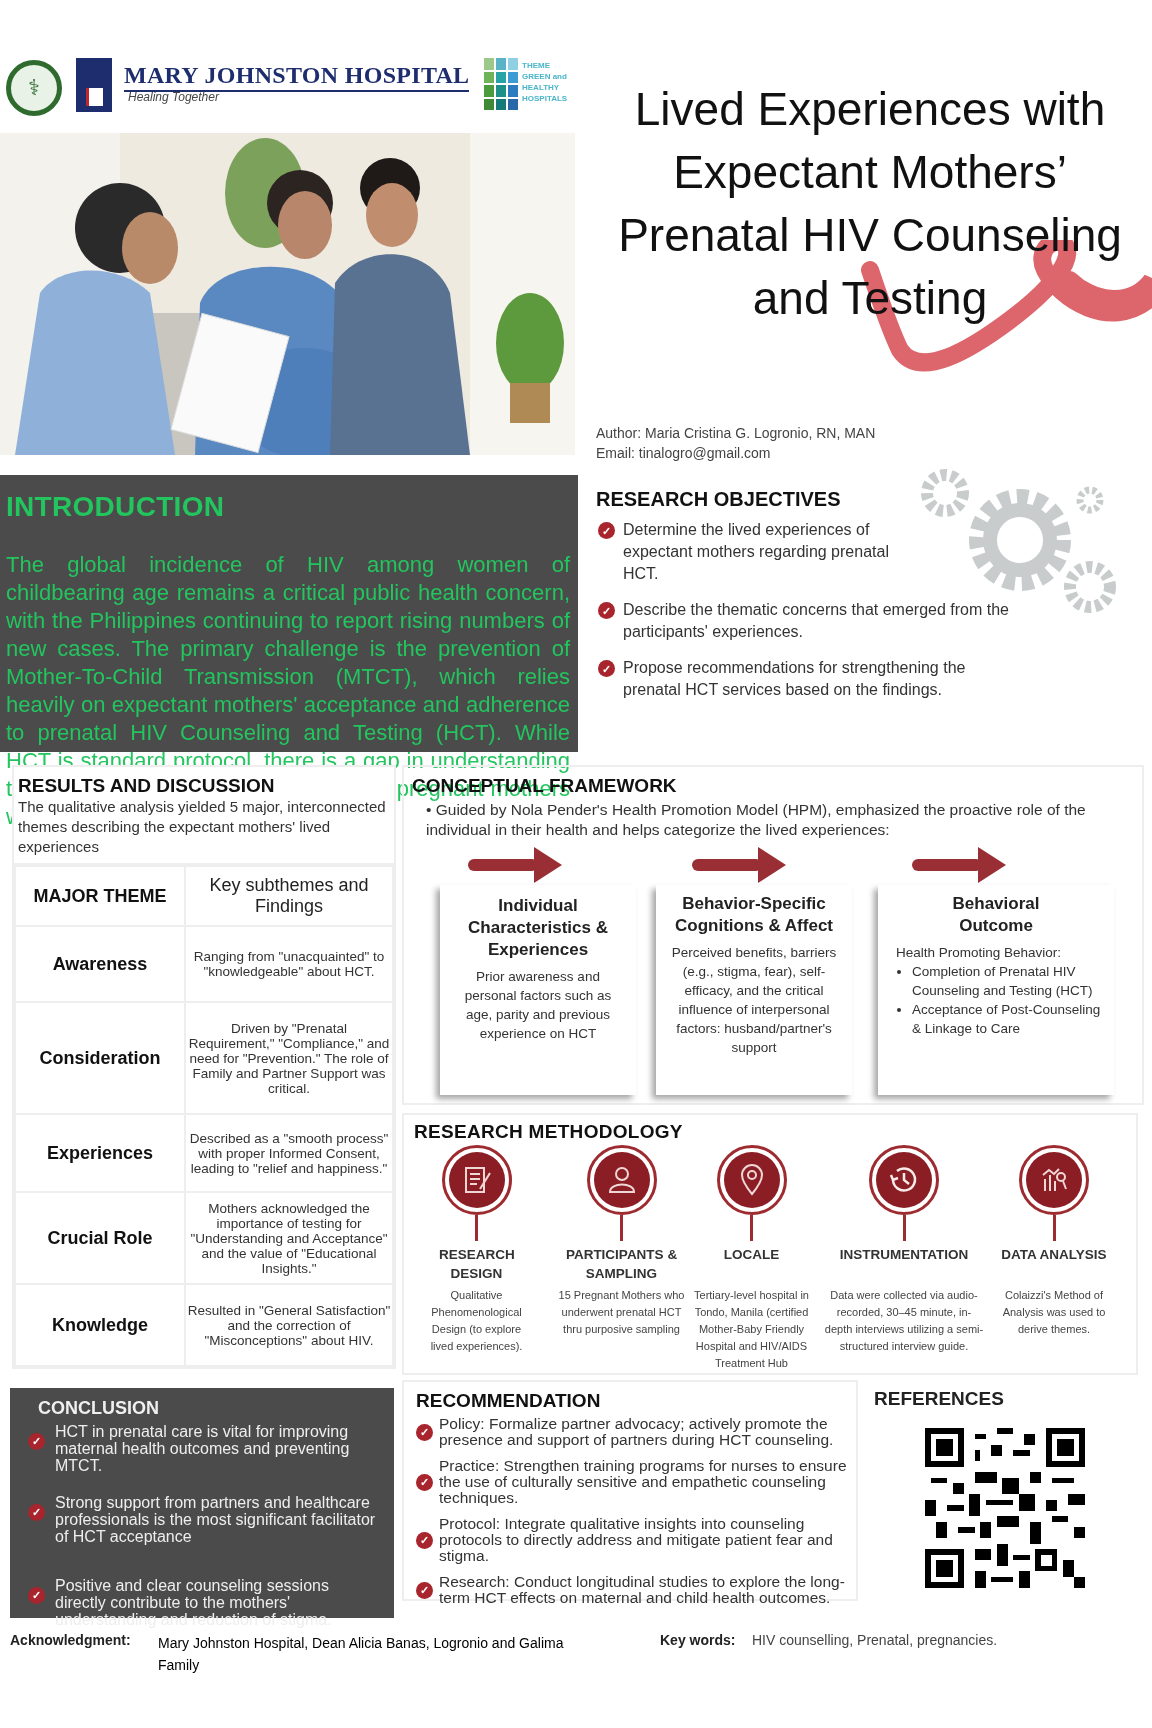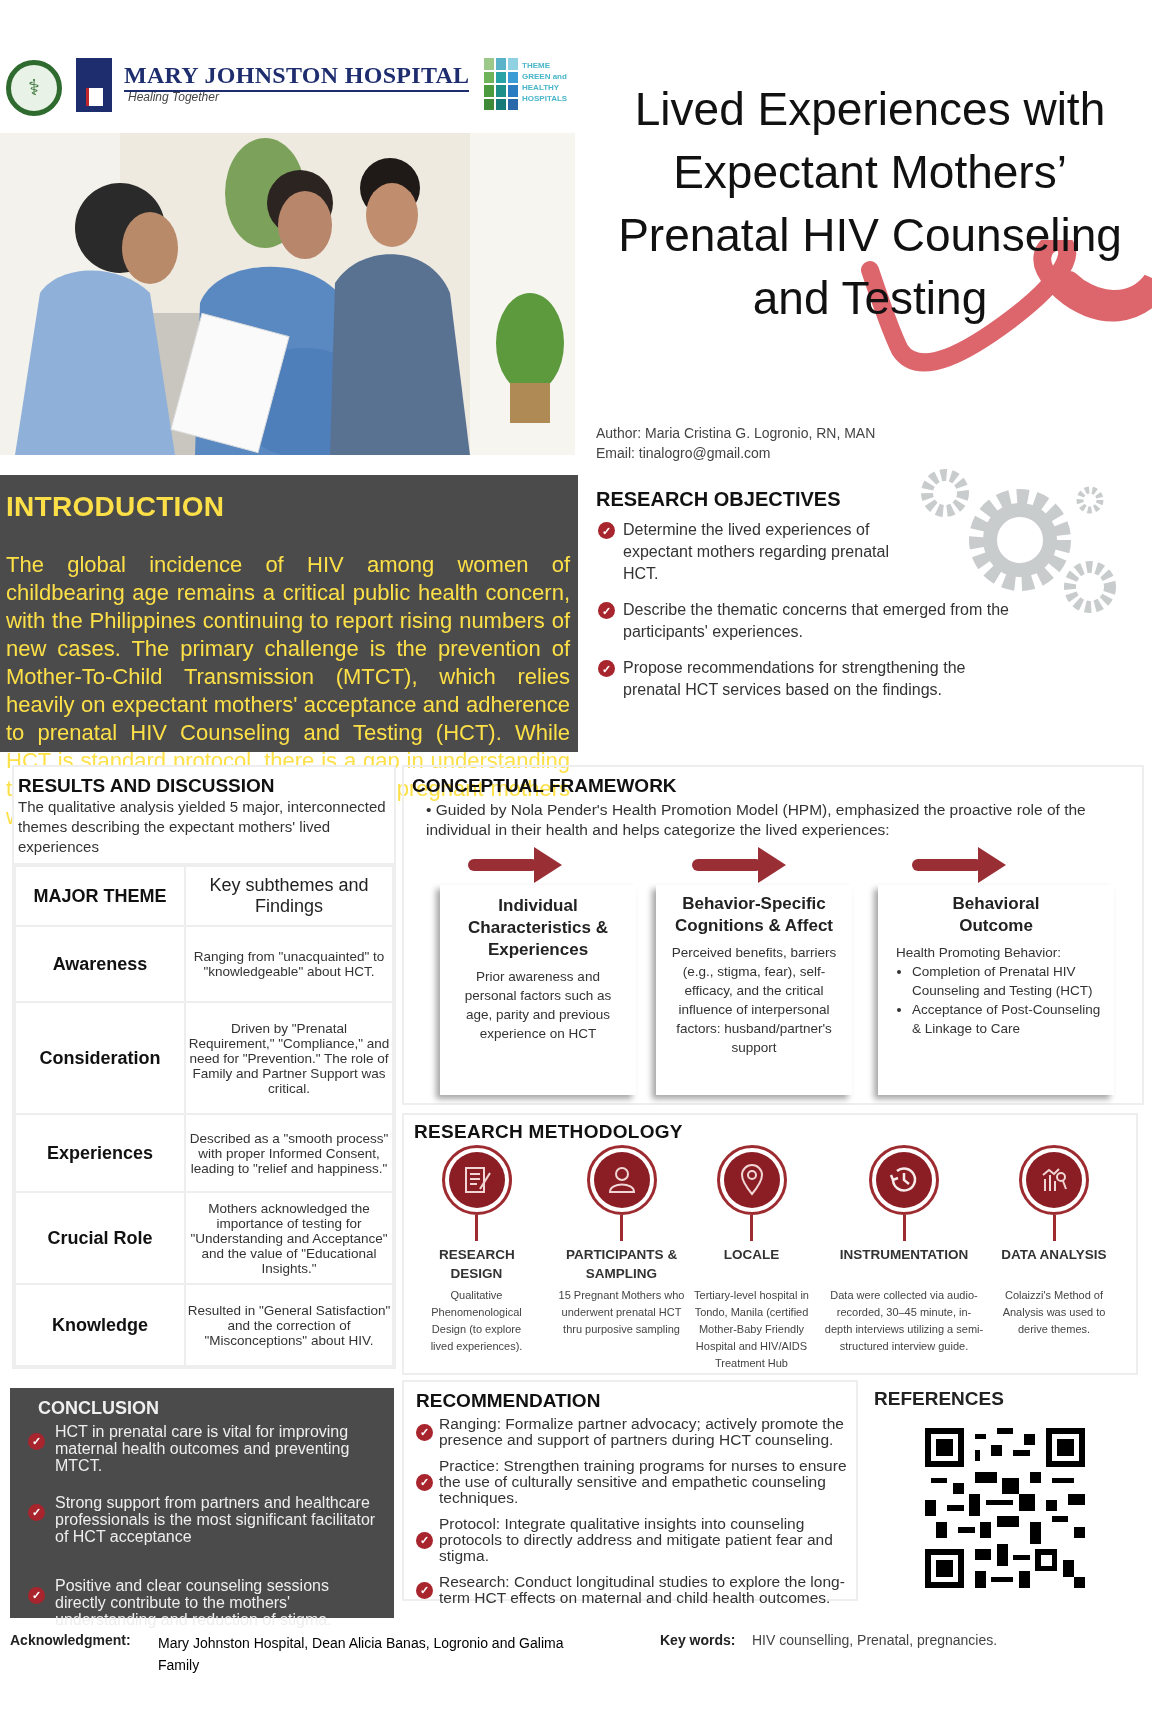--- a/index.html
+++ b/index.html
@@ -19,21 +19,21 @@
   
   .title { left: 590px; top: 78px; width: 560px; text-align: center; font-size: 46px; line-height: 63px; color: #111; z-index: 2; }
   .ribbon { left: 860px; top: 240px; width: 292px; height: 140px; z-index: 1; }
 
   
   .photo { left: 0; top: 133px; width: 575px; height: 322px; overflow: hidden; background: linear-gradient(180deg, #f3efe6 0%, #ece6da 60%, #d9d3c8 100%); }
 
   .author { left: 596px; top: 423px; font-size: 14px; line-height: 20px; color: #444; }
 
   
-  .intro { left: 0; top: 475px; width: 578px; height: 277px; background: #4b4b4b; color: #fde047; padding: 16px 8px 0 6px; }
+  .intro { left: 0; top: 475px; width: 578px; height: 277px; background: #4b4b4b; color: #22c55e; padding: 16px 8px 0 6px; }
   .intro h2 { font-size: 28px; font-weight: bold; margin-bottom: 8px; letter-spacing: 0.3px; }
   .intro p { font-size: 22px; line-height: 28px; text-align: justify; margin-top: 28px; }
 
   
   .objectives { left: 596px; top: 488px; width: 556px; }
   .objectives h2 { font-size: 20px; font-weight: bold; color: #111; margin-bottom: 8px; }
   .obj-item { display: flex; align-items: flex-start; font-size: 16px; line-height: 22px; color: #333; margin-bottom: 14px; }
   .check { flex: none; width: 17px; height: 17px; border-radius: 50%; background: #a8252e; color: #fff; font-size: 11px; display: flex; align-items: center; justify-content: center; margin: 3px 8px 0 2px; font-weight: bold; }
   .gears { left: 900px; top: 465px; width: 240px; height: 170px; }
 
@@ -353,21 +353,21 @@
   <div class="con-item">
     <span class="check">✓</span>
     <span>Positive and clear counseling sessions directly contribute to the mothers' understanding and reduction of stigma.</span>
   </div>
 </section>
 
 <section class="abs recommend">
   <h2>RECOMMENDATION</h2>
   <div class="rec-item">
     <span class="check">✓</span>
-    <span>Ranging: Formalize partner advocacy; actively promote the presence and support of partners during HCT counseling.</span>
+    <span>Policy: Formalize partner advocacy; actively promote the presence and support of partners during HCT counseling.</span>
   </div>
   <div class="rec-item">
     <span class="check">✓</span>
     <span>Practice: Strengthen training programs for nurses to ensure the use of culturally sensitive and empathetic counseling techniques.</span>
   </div>
   <div class="rec-item">
     <span class="check">✓</span>
     <span>Protocol: Integrate qualitative insights into counseling protocols to directly address and mitigate patient fear and stigma.</span>
   </div>
   <div class="rec-item">

